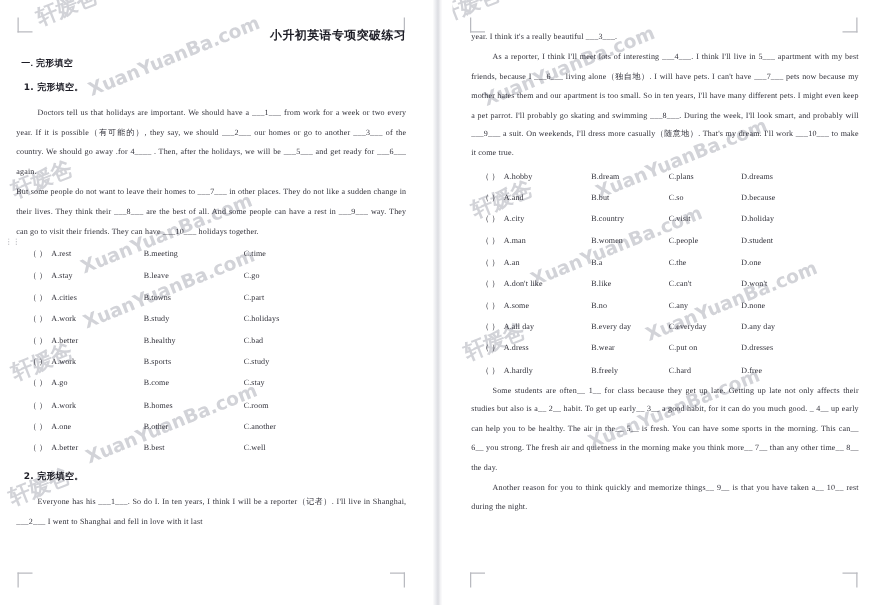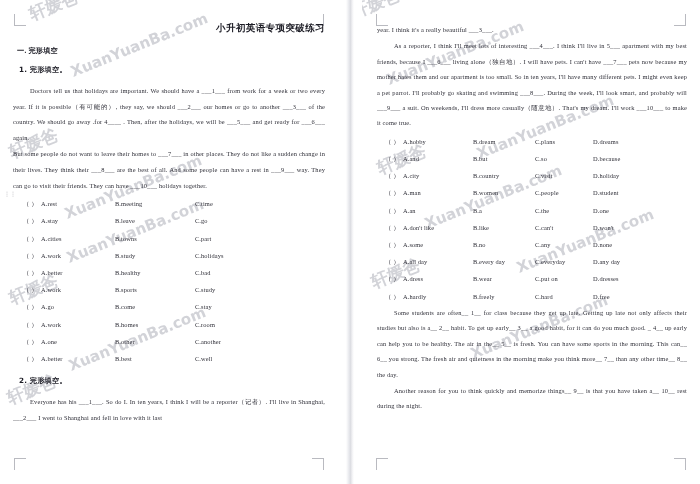--- a/index.html
+++ b/index.html
@@ -20,21 +20,21 @@
   .cm-bl{left:14px;bottom:14px;border-left-width:1px;border-top-width:1px;}
   .cm-br{right:14px;bottom:14px;border-right-width:1px;border-top-width:1px;}
 
   .content{position:absolute;left:13px;top:22px;width:312px;}
   .rcontent{position:absolute;left:15px;top:22px;width:310px;}
 
   .doc-title{text-align:right;font-weight:bold;font-size:9.5px;letter-spacing:.4px;
     color:#1d1d26;margin-bottom:11px;font-family:"DejaVu Sans",sans-serif;}
 
   .sec-head{font-size:7.2px;font-weight:bold;color:#1d1d26;margin:8px 0 7px 4px;
-    font-family:Liberation Serif, serif;letter-spacing:.2px;}
+    font-family:Liberation Sans, sans-serif;letter-spacing:.2px;}
   .sub-head{font-size:7.2px;font-weight:bold;color:#1d1d26;margin:9px 0 8px 6px;
     font-family:"DejaVu Sans",sans-serif;letter-spacing:.2px;}
 
   .para{font-size:6.4px;line-height:15.6px;text-align:justify;color:#31313a;
     letter-spacing:.15px;margin:0 0 1px 0;}
   .para.indent{text-indent:17px;}
   .para.r{line-height:15.4px;}
 
   .opts{margin-top:2px;}
   .orow{display:flex;font-size:6.4px;line-height:17.2px;color:#31313a;letter-spacing:.1px;}

